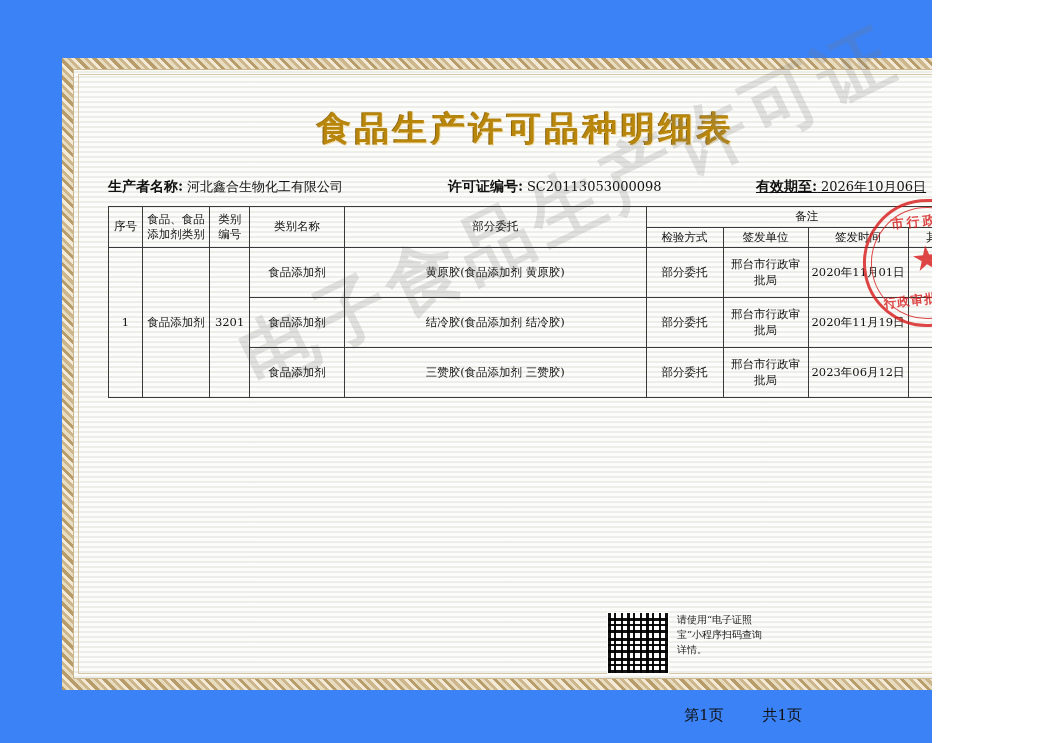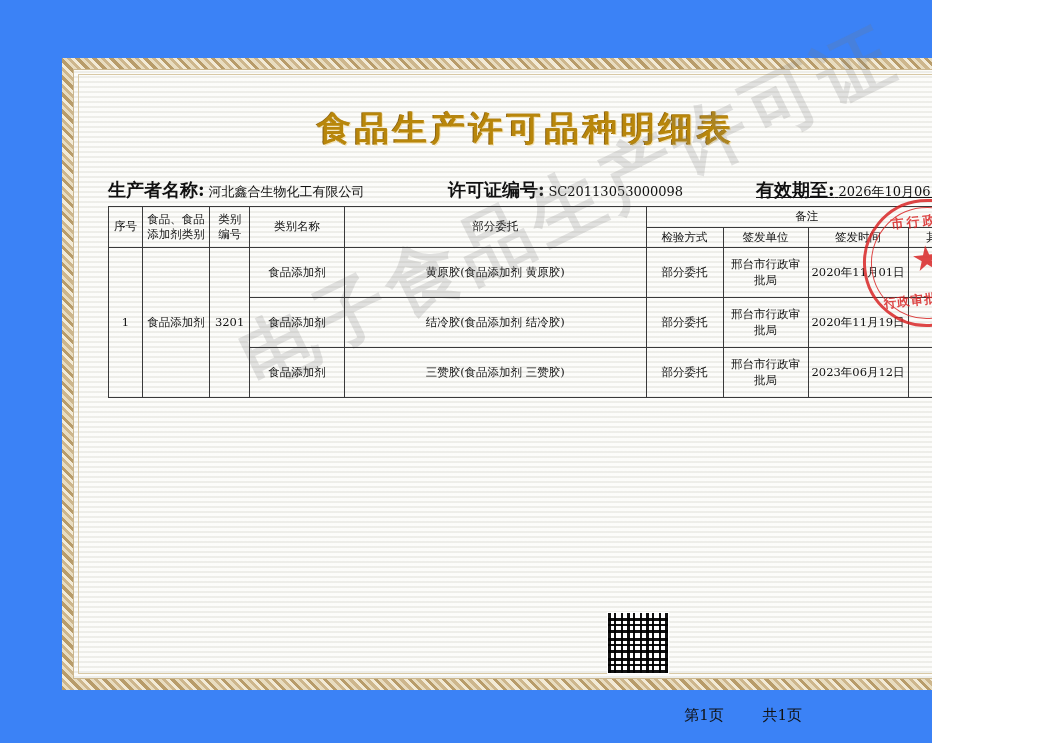--- a/index.html
+++ b/index.html
@@ -56,21 +56,21 @@
 
   
   .info-row {
     position: absolute;
     top: 108px;
     left: 34px; right: 26px;
     height: 22px;
     font-size: 13.5px;
     color: #111;
   }
-  .info-label { font-weight: bold; font-family: "DejaVu Serif", serif; font-size: 18px; }
+  .info-label { font-weight: bold; font-family: "DejaVu Serif", serif; font-size: 14px; }
   .info-val { font-family: "DejaVu Serif", serif; font-size: 13px; }
   .info-a { position: absolute; left: 0; top: 0; white-space: nowrap; }
   .info-b { position: absolute; left: 340px; top: 0; white-space: nowrap; }
   .info-c { position: absolute; left: 648px; top: 0; white-space: nowrap; text-decoration: underline; }
 
   
   table.grid {
     position: absolute;
     left: 34px; top: 136px;
     width: 860px;
@@ -294,20 +294,21 @@
       </table>
 
       <div class="seal">
         <div class="seal-top">市行政审</div>
         <div class="seal-star">★</div>
         <div class="seal-bottom">行政审批专用章</div>
       </div>
 
       <div class="qr-block">
         <div class="qr"></div>
+        <div class="qr-note">请使用“电子证照宝”小程序扫码查询详情。</div>
       </div>
 
       <div class="notes">
       </div>
 
     </div>
   </div>
 
   <div class="footer-pages">
     <span>第1页</span>

